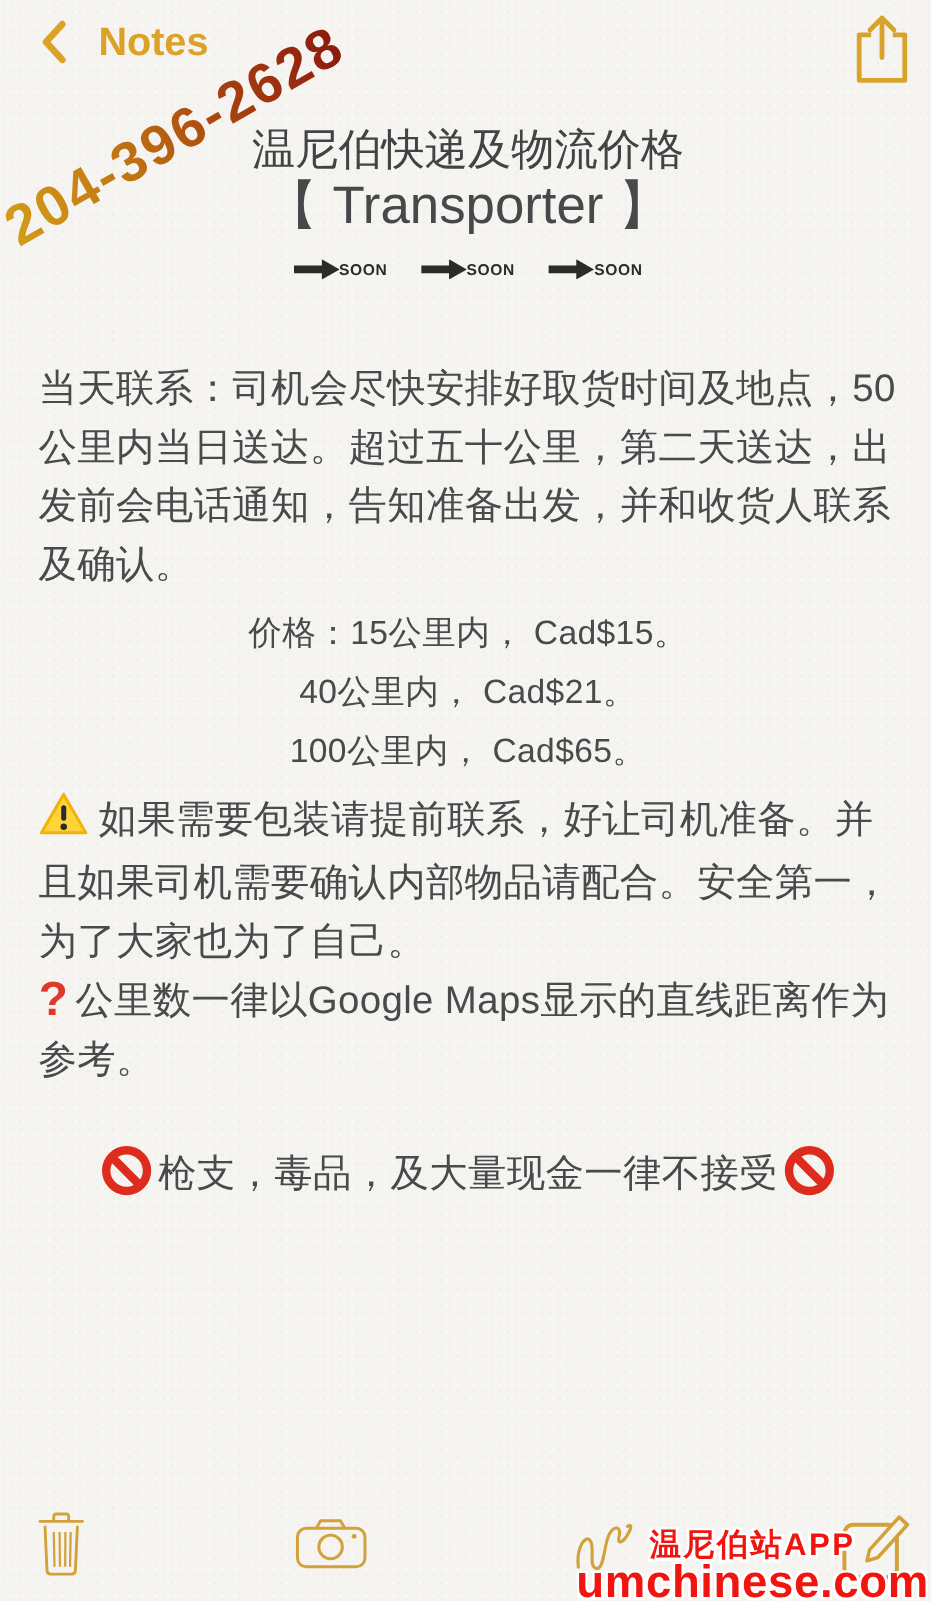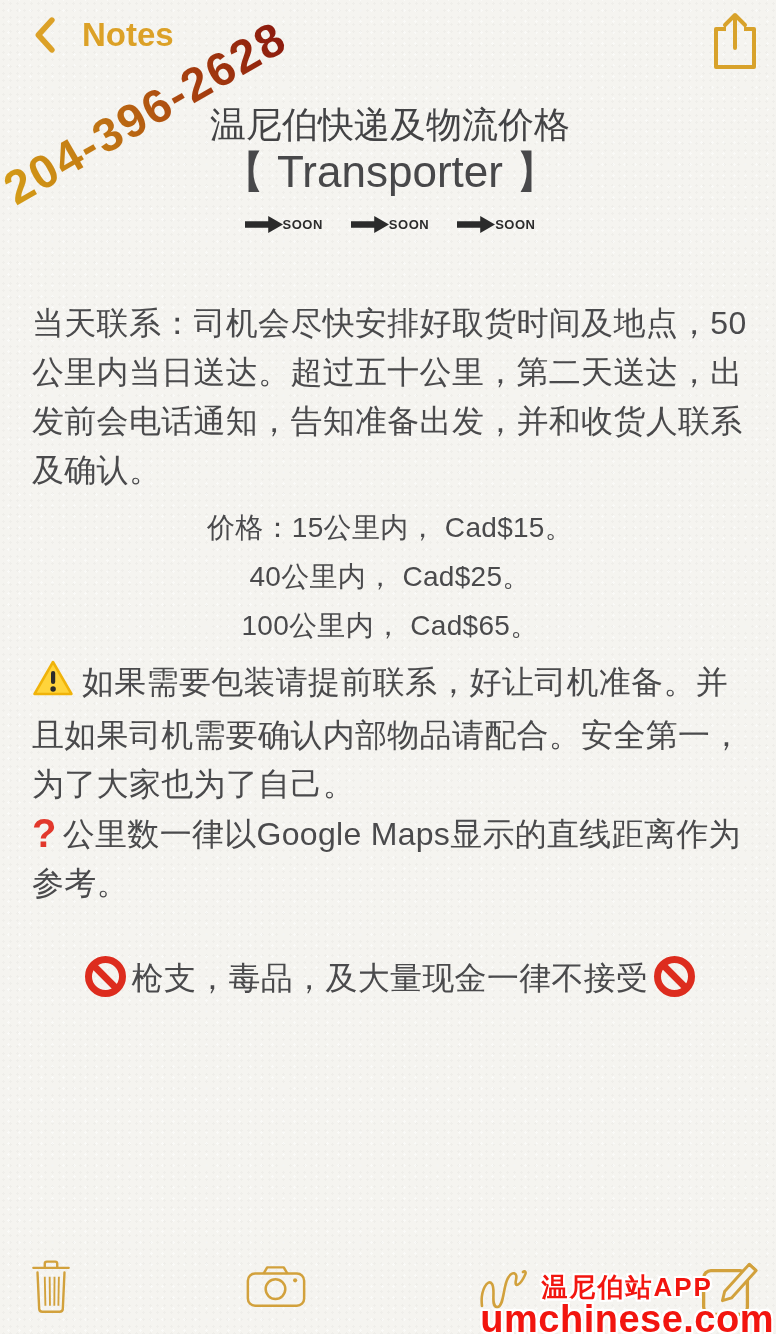--- a/index.html
+++ b/index.html
@@ -125,21 +125,21 @@
           </svg>
         <span class="soon-text">SOON</span>
       </span>
     </div>
 
 
     <p class="p-sameday">当天联系：司机会尽快安排好取货时间及地点，50公里内当日送达。超过五十公里，第二天送达，出发前会电话通知，告知准备出发，并和收货人联系及确认。</p>
 
     <div class="prices">
       <div class="price-line">价格：15公里内， Cad$15。</div>
-      <div class="price-line">40公里内， Cad$25。</div>
+      <div class="price-line">40公里内， Cad$21。</div>
       <div class="price-line">100公里内， Cad$65。</div>
     </div>
 
     <p class="p-warning">
       <span class="warn-icon">
         <svg width="42" height="38" viewBox="0 0 42 38">
           <path d="M21 3 L39.5 35 H2.5 Z" fill="#ffd43b" stroke="#f0b30a" stroke-width="2.5" stroke-linejoin="round"></path>
           <rect x="19" y="12" width="4.2" height="13" rx="2.1" fill="#2b2b2b"></rect>
           <circle cx="21.1" cy="30" r="2.7" fill="#2b2b2b"></circle>
         </svg>

